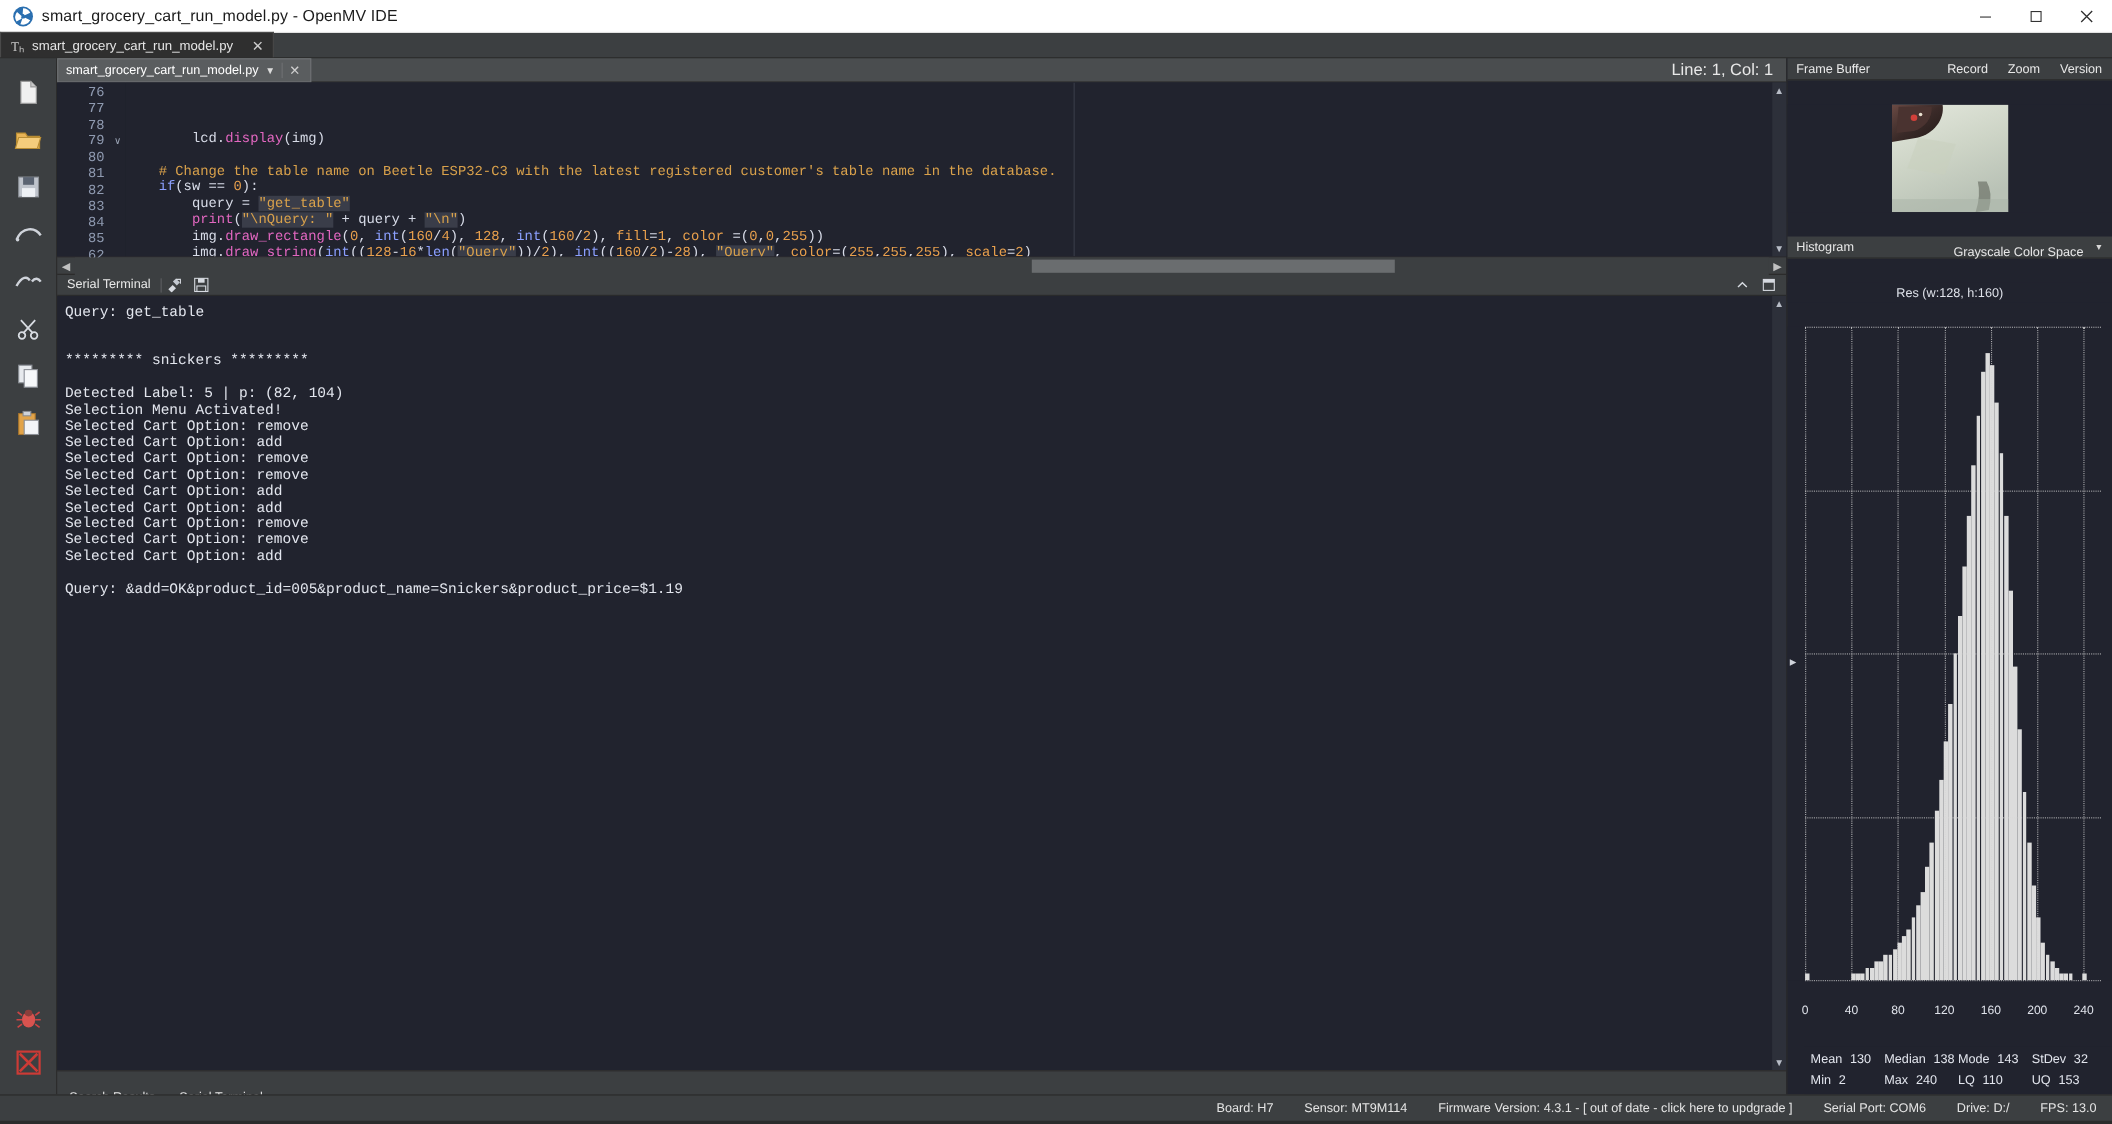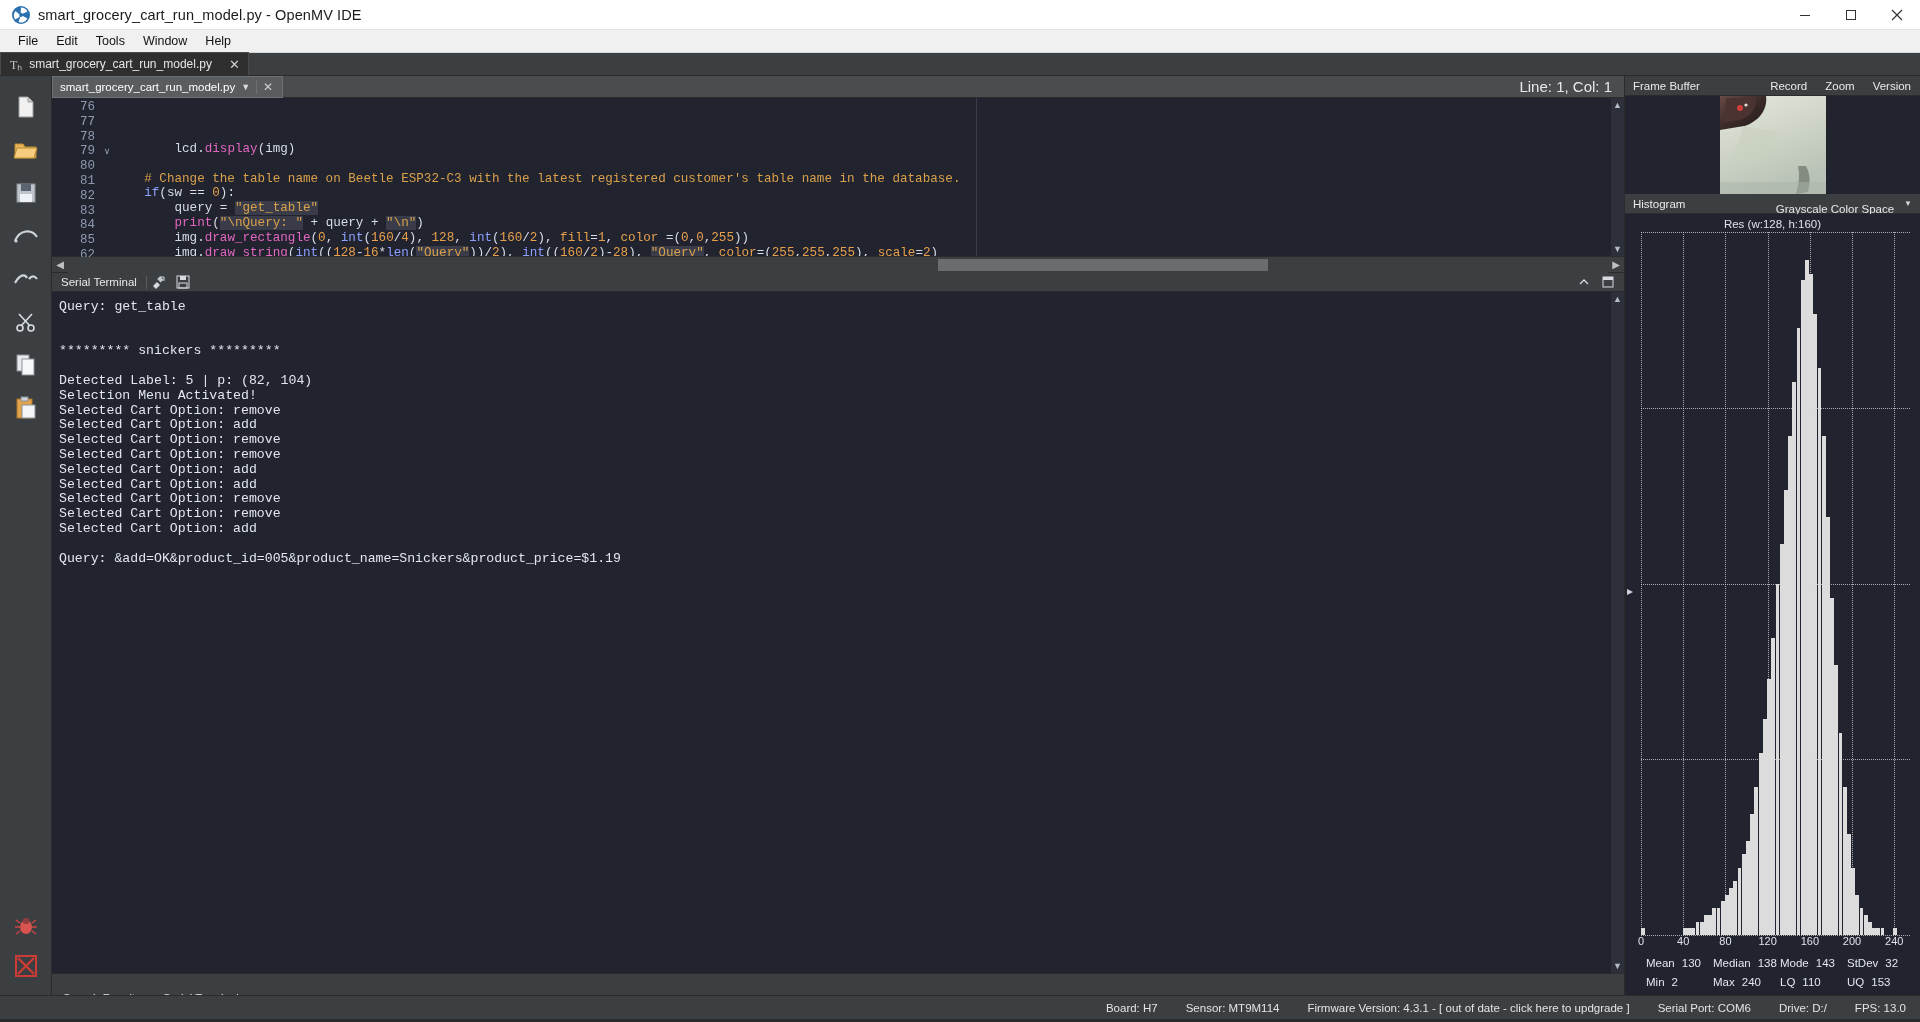--- a/index.html
+++ b/index.html
@@ -132,21 +132,21 @@
 
   
   .bottom-tabs {
     height: 22px; flex: 0 0 22px; background: #3c3f41; display: flex; align-items: stretch;
     border-top: 1px solid #2b2b2b;
   }
   .btab { display: flex; align-items: center; padding: 0 11px; font-size: 11.5px; color: #e4e4e4; margin-top: 24px; }
   .btab.active { background: #4a4d4f; }
 
   
-  .right { width: 296px; flex: 0 0 296px; background: #21232e; display: flex; flex-direction: column; border-left: 1px solid #2b2b2b; }
+  .right { width: 296px; flex: 0 0 296px; background: #21232e; display: flex; flex-direction: column; border-left: 1px solid #2b2b2b; gap: 22px; }
   .panel-head {
     height: 20px; flex: 0 0 20px; background: #3c3f41; display: flex; align-items: center;
     color: #e8e8e8; font-size: 11.5px; border-bottom: 1px solid #2b2b2b;
   }
   .panel-head .ptitle { padding-left: 8px; }
   .panel-head .pspacer { flex: 1; }
   .panel-head .pbtn { padding: 0 9px; color: #e8e8e8; }
   .fb-area { flex: 0 0 98px; background: #21232e; display: flex; align-items: center; justify-content: center; position: relative; overflow: hidden; }
   .fb-img { width: 106px; height: 98px; position: relative; overflow: hidden; }
 
@@ -209,27 +209,20 @@
           <rect x="1.5" y="1.5" width="9" height="9" fill="none" stroke="#333" stroke-width="1"></rect>
         </svg>
     </div>
     <div class="tb-btn close">
       <svg width="12" height="12" viewBox="0 0 12 12">
           <path d="M1 1 L11 11 M11 1 L1 11" stroke="#333" stroke-width="1.2"></path>
         </svg>
     </div>
   </div>
 
-  <div class="menubar">
-    <div class="menu-item">File</div>
-    <div class="menu-item">Edit</div>
-    <div class="menu-item">Tools</div>
-    <div class="menu-item">Window</div>
-    <div class="menu-item">Help</div>
-  </div>
 
   <div class="tabstrip">
     <div class="doc-tab">
       <span class="tab-icon">Tₕ</span>
       <span>smart_grocery_cart_run_model.py</span>
       <span class="tab-close">✕</span>
     </div>
   </div>
 
   <div class="body-row">

